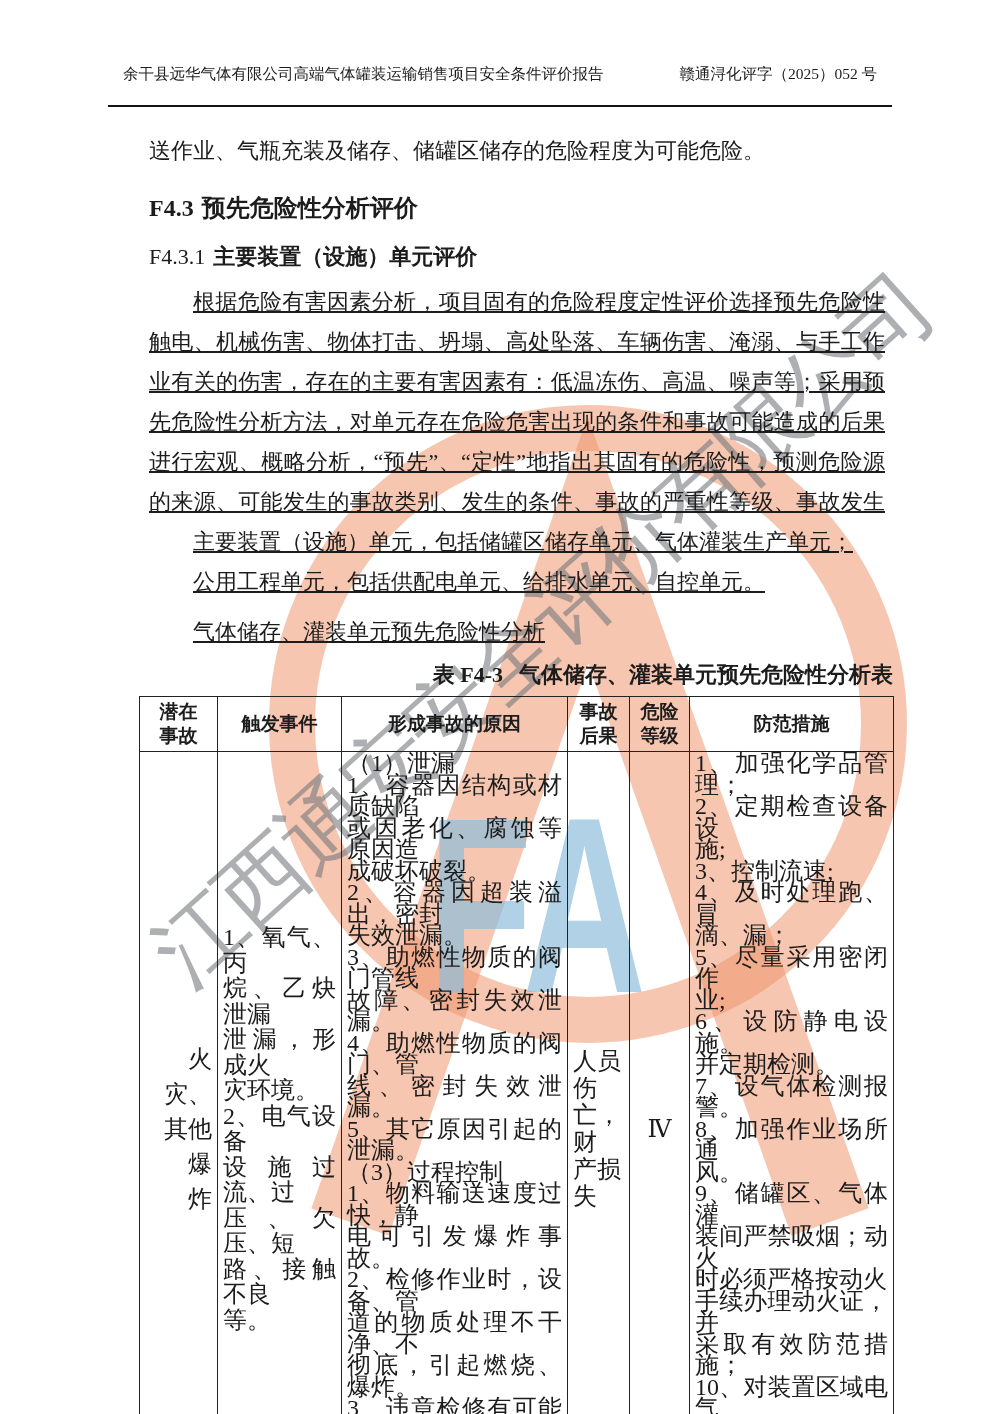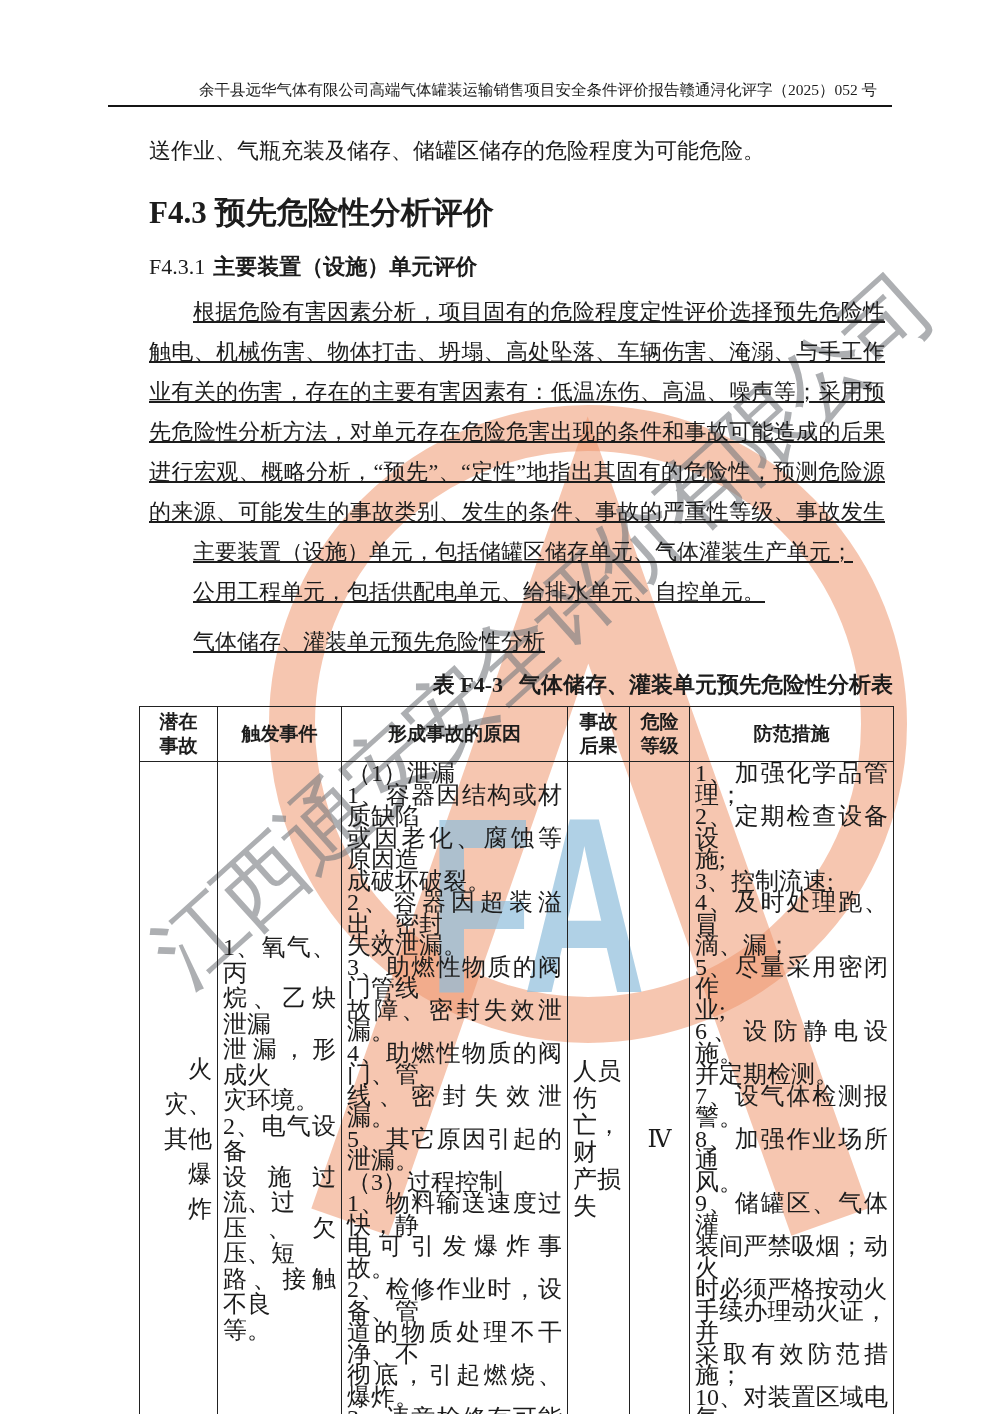--- a/index.html
+++ b/index.html
@@ -17,33 +17,33 @@
   .wm svg{position:absolute;left:0;top:0;}
   .wm-company{
     position:absolute;left:168px;top:908px;
     font-size:88px;letter-spacing:-4px;white-space:nowrap;
     color:rgba(119,121,126,0.6);
     transform:rotate(-42deg);transform-origin:0 50%;
     font-family:"Liberation Serif","DejaVu Serif",serif;
   }
   
   .hdr{
-    position:absolute;left:123px;top:80px;width:754px;
-    display:flex;justify-content:flex-end;align-items:flex-end;
+    position:absolute;left:123px;top:64px;width:754px;
+    display:flex;justify-content:space-between;align-items:flex-end;
     font-size:15.5px;z-index:1;
   }
   .rule{
     position:absolute;left:108px;top:105px;width:784px;height:2px;
     background:#151515;z-index:1;
   }
   
   .content{position:absolute;left:139px;top:128px;width:754px;z-index:1;}
   .tb{margin-left:10px;margin-right:8px;}
   .intro{font-size:22px;line-height:30px;margin-top:8px;}
-  .h1{font-size:31px;font-weight:bold;margin-top:26px;}
+  .h1{font-size:24px;font-weight:bold;margin-top:26px;}
   .h2{font-size:22px;margin-top:18px;}
   .h2 .hnum{font-weight:normal;margin-right:8px;}
   .h2 .htxt{font-weight:bold;font-family:"Liberation Sans","DejaVu Sans",sans-serif;}
   .h1 .hnum{margin-right:8px;}
   .para{margin-top:10px;font-size:22px;text-decoration:underline;}
   .para div{line-height:40px;}
   .jl{text-align:justify;text-align-last:justify;}
   .ind{text-indent:2em;}
   .tabletitle{
     margin-top:8px;text-align:right;font-size:22px;font-weight:bold;

